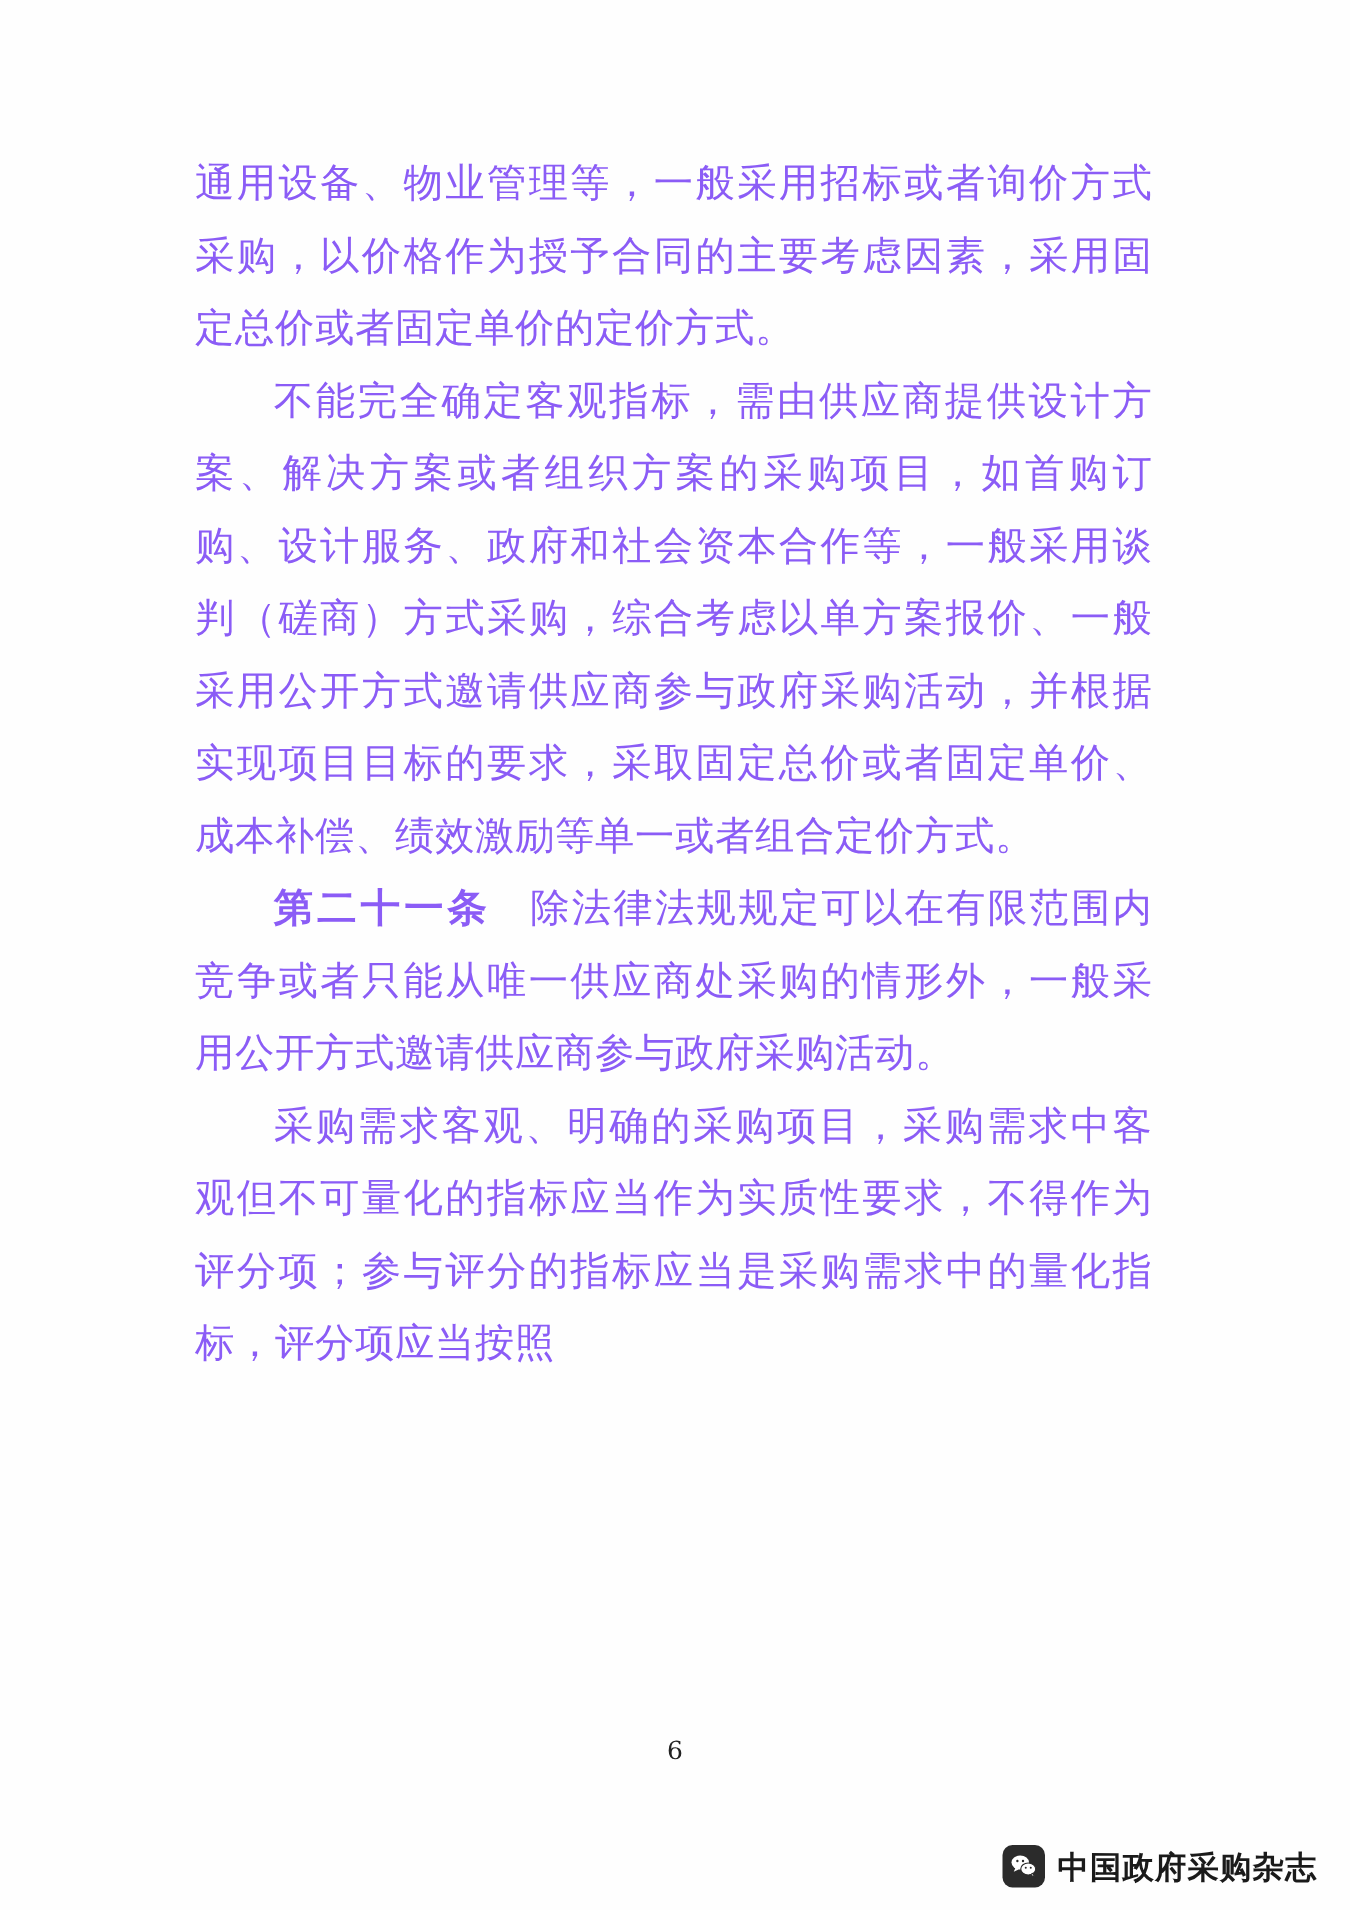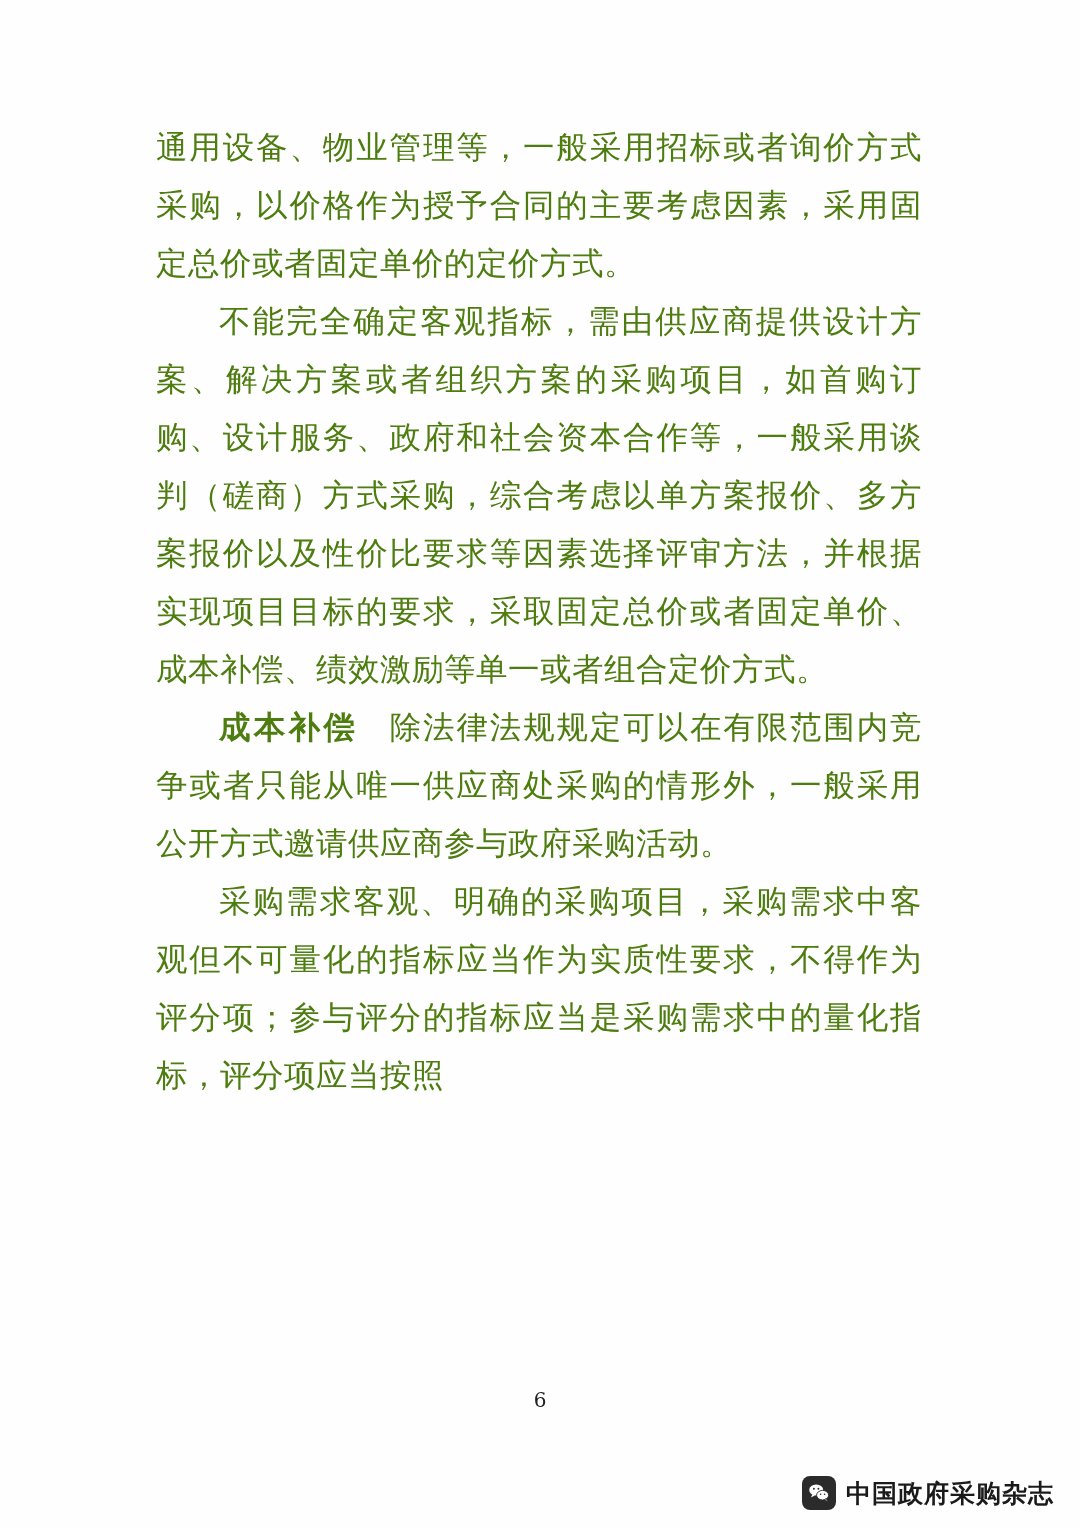--- a/index.html
+++ b/index.html
@@ -32,21 +32,21 @@
     width: 766px;
   }
 
   .para {
     font-size: 31.5px;
     line-height: 58px;
     letter-spacing: 0.5px;
     text-align: justify;
     text-justify: inter-ideograph;
     margin: 0;
-    color: #4d7c0f;
+    color: #8b5cf6;
   }
 
   .indent {
     text-indent: 63px;
   }
 
   .article-label {
     font-weight: bold;
     letter-spacing: 2px;
   }
@@ -101,23 +101,23 @@
 </head>
 <body>
 
 <div class="page">
 
   <div class="content">
 
     <p class="para">通用设备、物业管理等，一般采用招标或者询价方式采购，以价格作为授予合同的主要考虑因素，采用固定总价或者固定单价的定价方式。</p>
 
 
-    <p class="para indent">不能完全确定客观指标，需由供应商提供设计方案、解决方案或者组织方案的采购项目，如首购订购、设计服务、政府和社会资本合作等，一般采用谈判（磋商）方式采购，综合考虑以单方案报价、多方案报价以及性价比要求等因素选择评审方法，并根据实现项目目标的要求，采取固定总价或者固定单价、成本补偿、绩效激励等单一或者组合定价方式。</p>
+    <p class="para indent">不能完全确定客观指标，需由供应商提供设计方案、解决方案或者组织方案的采购项目，如首购订购、设计服务、政府和社会资本合作等，一般采用谈判（磋商）方式采购，综合考虑以单方案报价、一般采用公开方式邀请供应商参与政府采购活动，并根据实现项目目标的要求，采取固定总价或者固定单价、成本补偿、绩效激励等单一或者组合定价方式。</p>
 
-    <p class="para indent"><span class="article-label">成本补偿</span><span class="sp"></span><span>除法律法规规定可以在有限范围内竞争或者只能从唯一供应商处采购的情形外，一般采用公开方式邀请供应商参与政府采购活动。</span></p>
+    <p class="para indent"><span class="article-label">第二十一条</span><span class="sp"></span><span>除法律法规规定可以在有限范围内竞争或者只能从唯一供应商处采购的情形外，一般采用公开方式邀请供应商参与政府采购活动。</span></p>
 
 
     <p class="para indent">采购需求客观、明确的采购项目，采购需求中客观但不可量化的指标应当作为实质性要求，不得作为评分项；参与评分的指标应当是采购需求中的量化指标，评分项应当按照</p>
 
   </div>
 
   <div class="page-number">6</div>
 
   <div class="footer-brand">
     <span class="wechat-icon">

